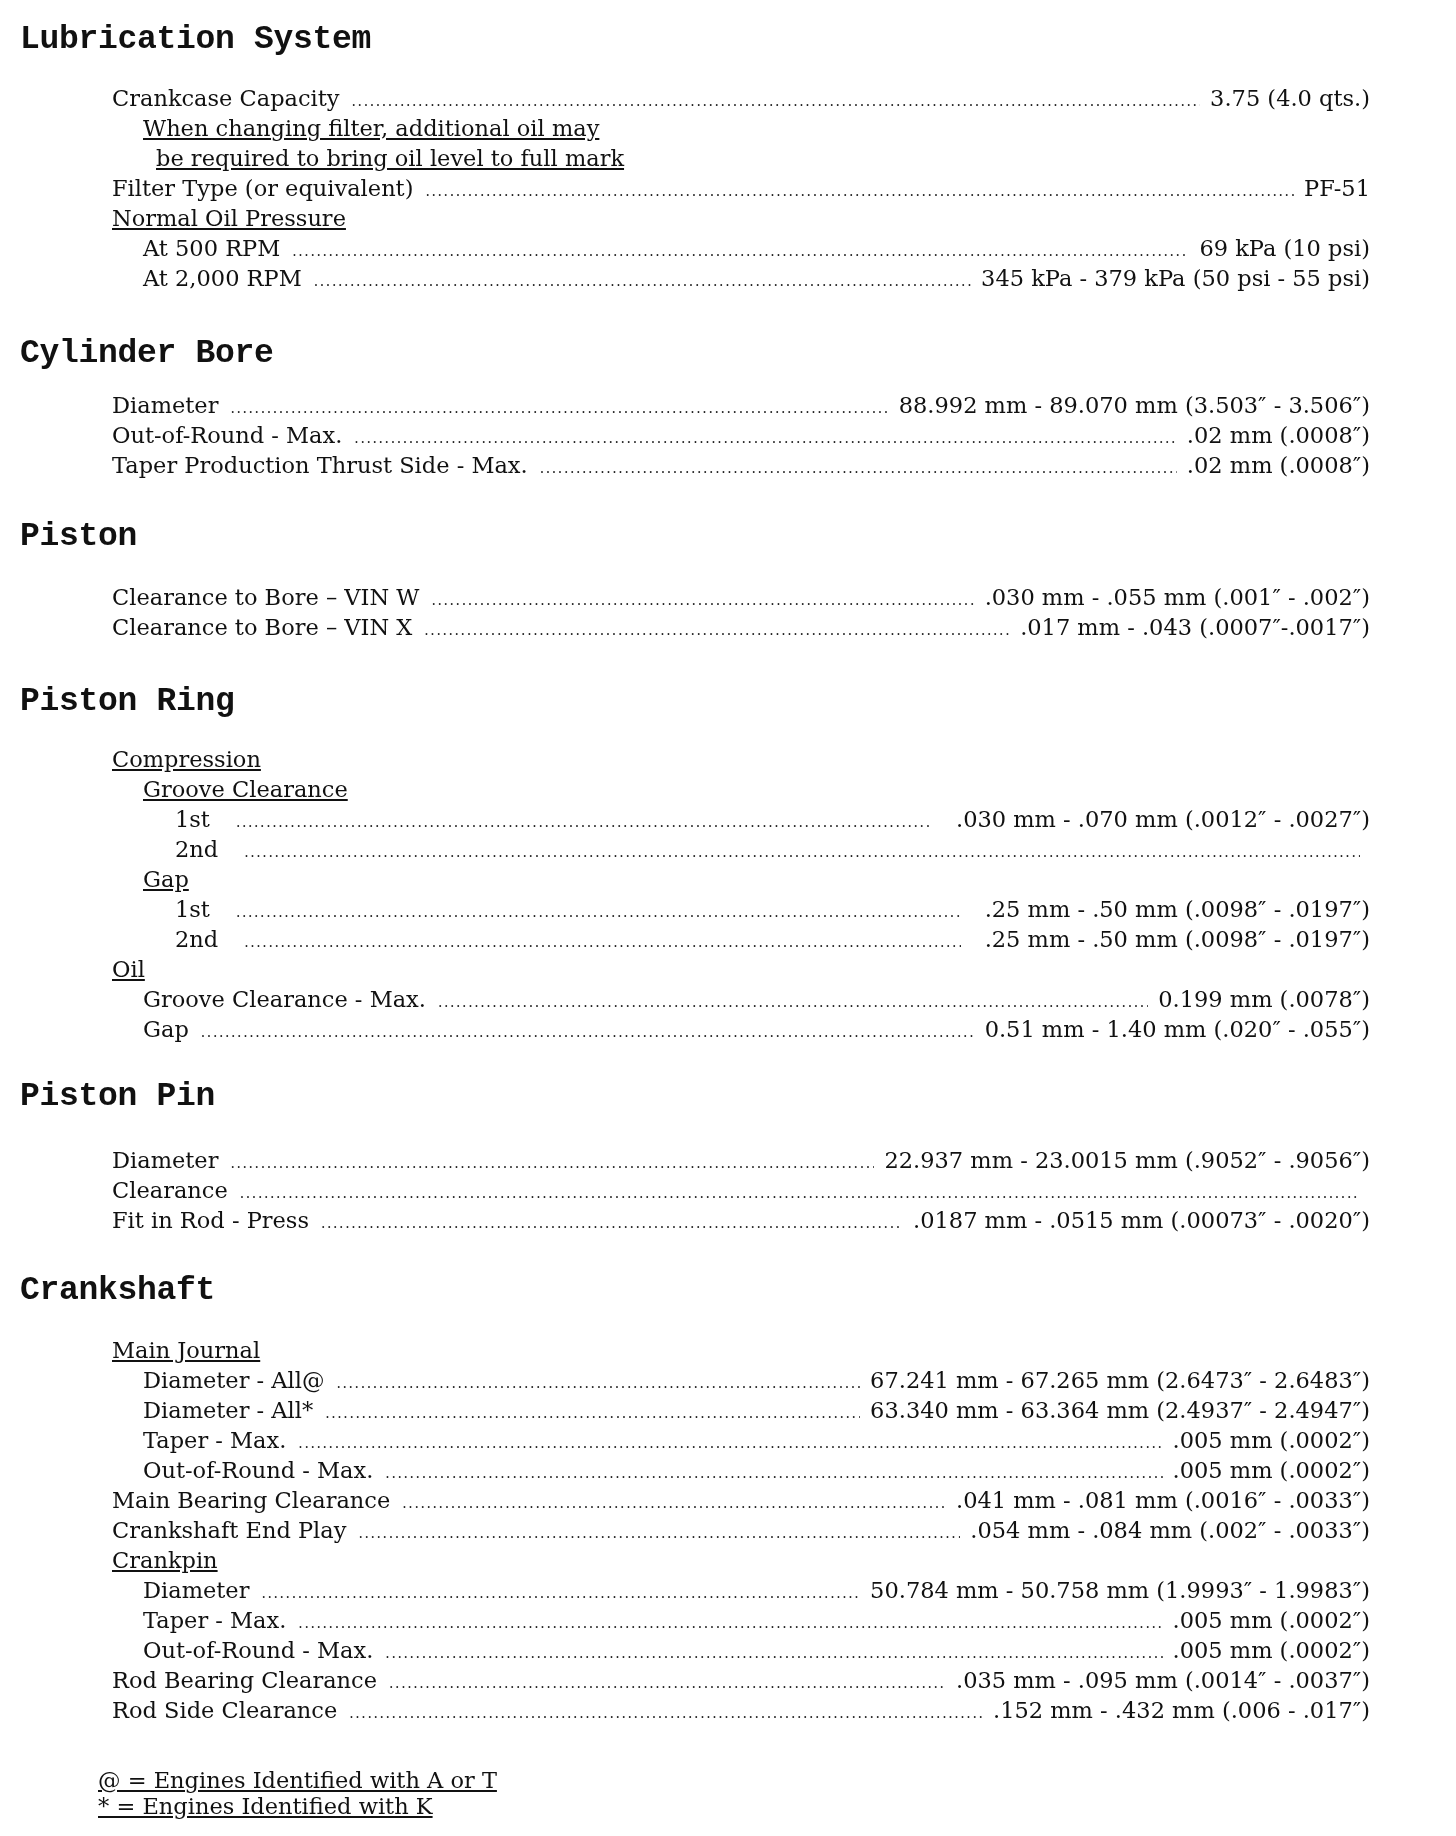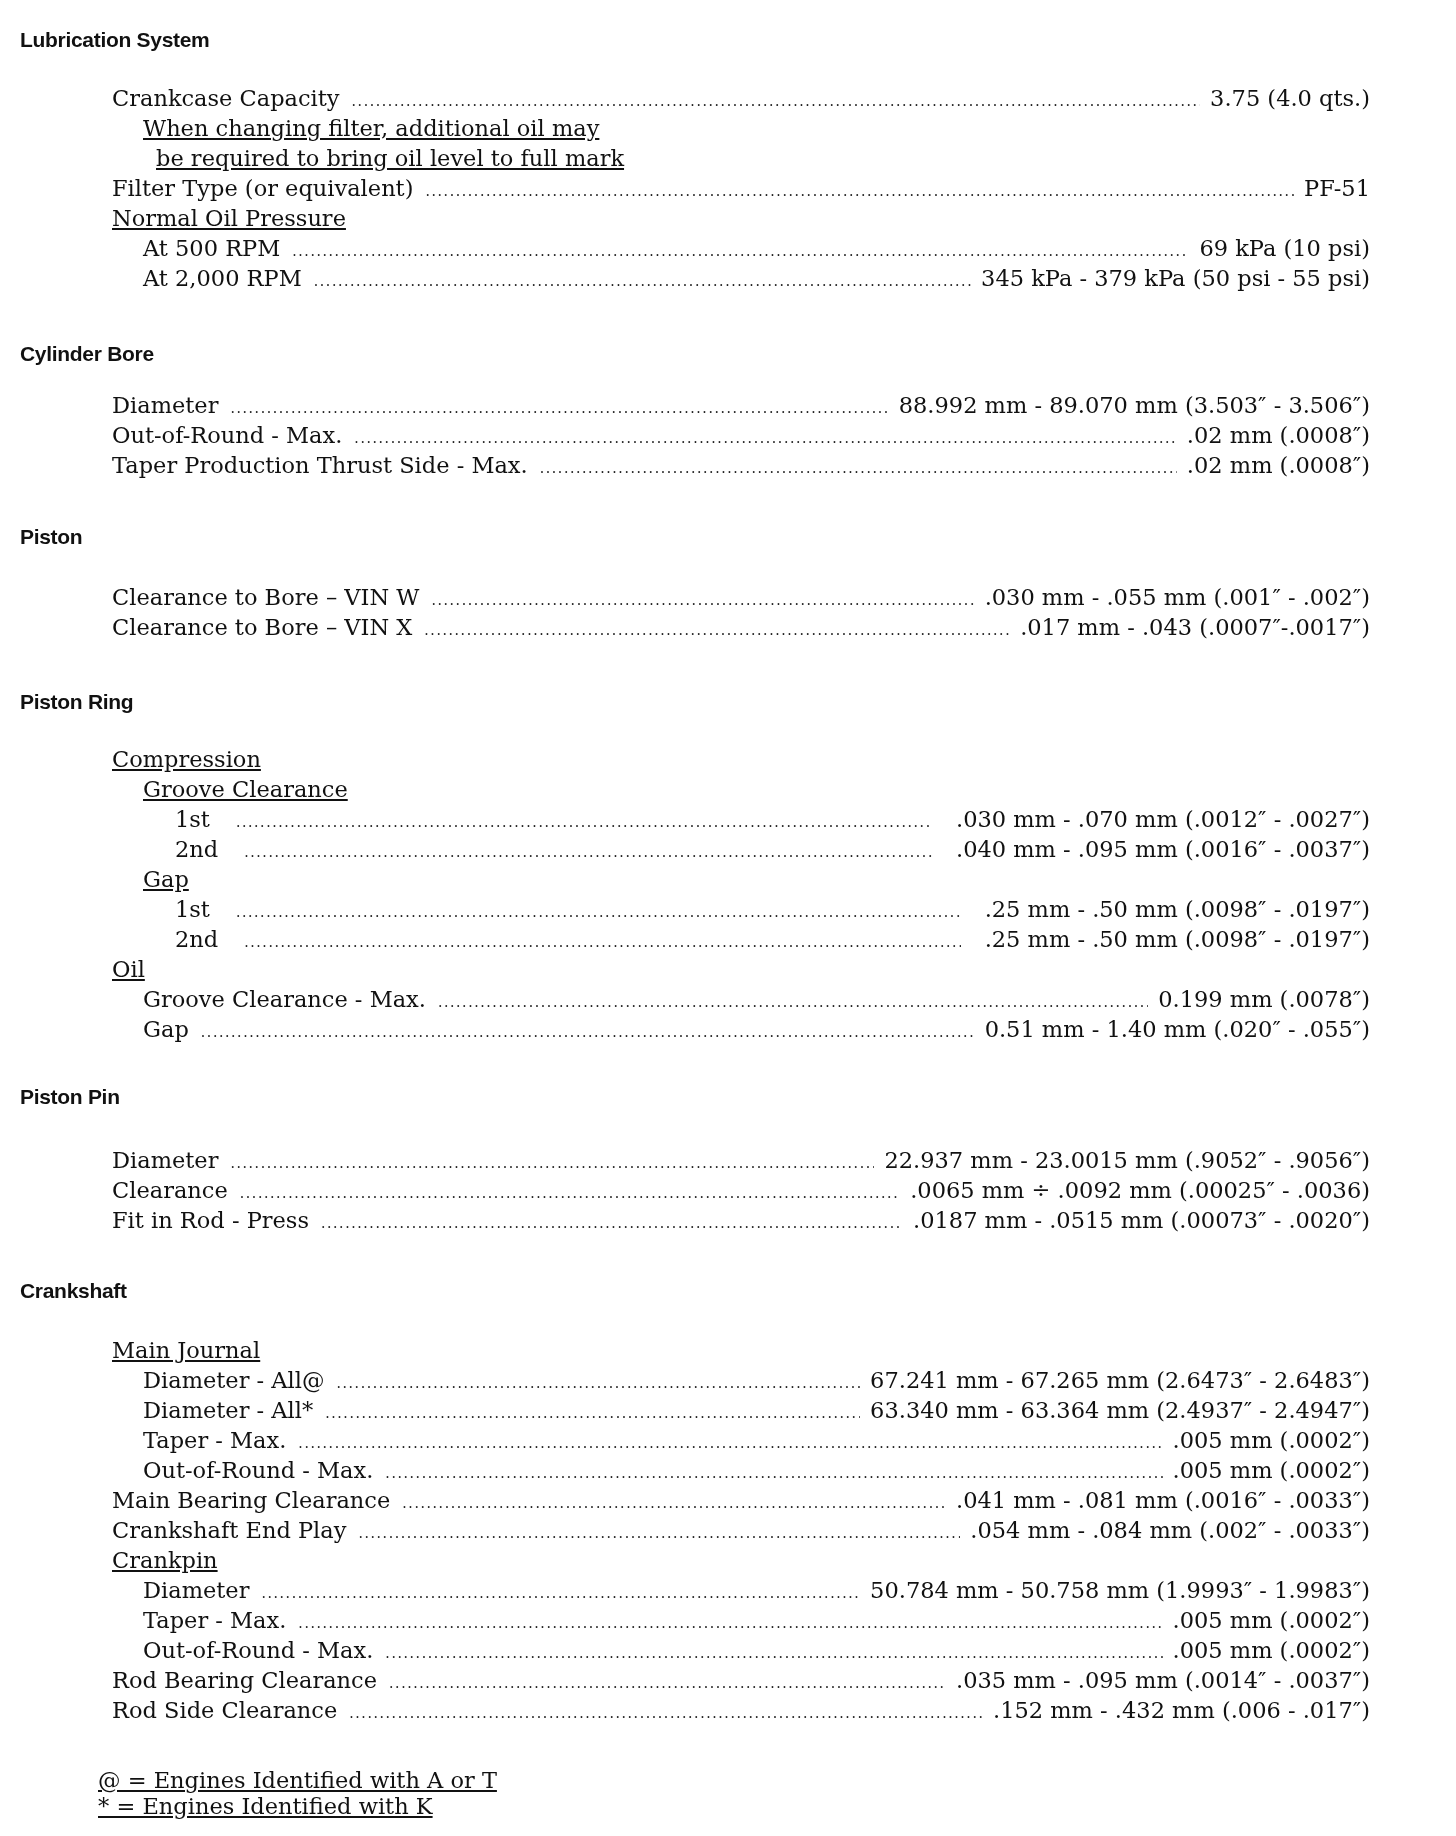--- a/index.html
+++ b/index.html
@@ -1,19 +1,19 @@
 <!DOCTYPE html>
 <html><head>
 <meta charset="utf-8">
 <style>
   html, body { margin: 0; padding: 0; background: #ffffff; }
   body { width: 1456px; height: 1836px; position: relative; overflow: hidden; color: #111111; }
   .h {
     position: absolute; left: 20px;
-    font-family: Liberation Sans, sans-serif; font-weight: bold; font-size: 21px;
+    font-family: Liberation Mono, monospace; font-weight: bold; font-size: 33px;
     line-height: 30px; letter-spacing: -0.3px; white-space: nowrap;
   }
   .row {
     position: absolute; right: 86px;
     display: flex; align-items: baseline;
     font-family: "DejaVu Serif", serif; font-size: 22.5px; line-height: 30px;
     white-space: nowrap;
   }
   .row .lbl { flex: 0 0 auto; }
   .row .dots {
@@ -97,21 +97,20 @@
 <div class="txt l0" style="top:744px">Compression</div>
 <div class="txt l1" style="top:774px">Groove Clearance</div>
 <div class="row l2" style="top:804px">
   <span class="lbl">1st</span>
   <span class="dots"></span>
   <span class="val">.030 mm - .070 mm (.0012″ - .0027″)</span>
 </div>
 <div class="row l2" style="top:834px">
   <span class="lbl">2nd</span>
   <span class="dots"></span>
-  <span class="val">.040 mm - .095 mm (.0016″ - .0037″)</span>
 </div>
 <div class="txt l1" style="top:864px">Gap</div>
 <div class="row l2" style="top:894px">
   <span class="lbl">1st</span>
   <span class="dots"></span>
   <span class="val">.25 mm - .50 mm (.0098″ - .0197″)</span>
 </div>
 <div class="row l2" style="top:924px">
   <span class="lbl">2nd</span>
   <span class="dots"></span>
@@ -131,21 +130,20 @@
 
 <div class="h" style="top:1082px">Piston Pin</div>
 <div class="row l0" style="top:1145px">
   <span class="lbl">Diameter</span>
   <span class="dots"></span>
   <span class="val">22.937 mm - 23.0015 mm (.9052″ - .9056″)</span>
 </div>
 <div class="row l0" style="top:1175px">
   <span class="lbl">Clearance</span>
   <span class="dots"></span>
-  <span class="val">.0065 mm ÷ .0092 mm (.00025″ - .0036)</span>
 </div>
 <div class="row l0" style="top:1205px">
   <span class="lbl">Fit in Rod - Press</span>
   <span class="dots"></span>
   <span class="val">.0187 mm - .0515 mm (.00073″ - .0020″)</span>
 </div>
 
 <div class="h" style="top:1276px">Crankshaft</div>
 <div class="txt l0" style="top:1335px">Main Journal</div>
 <div class="row l1" style="top:1365px">

